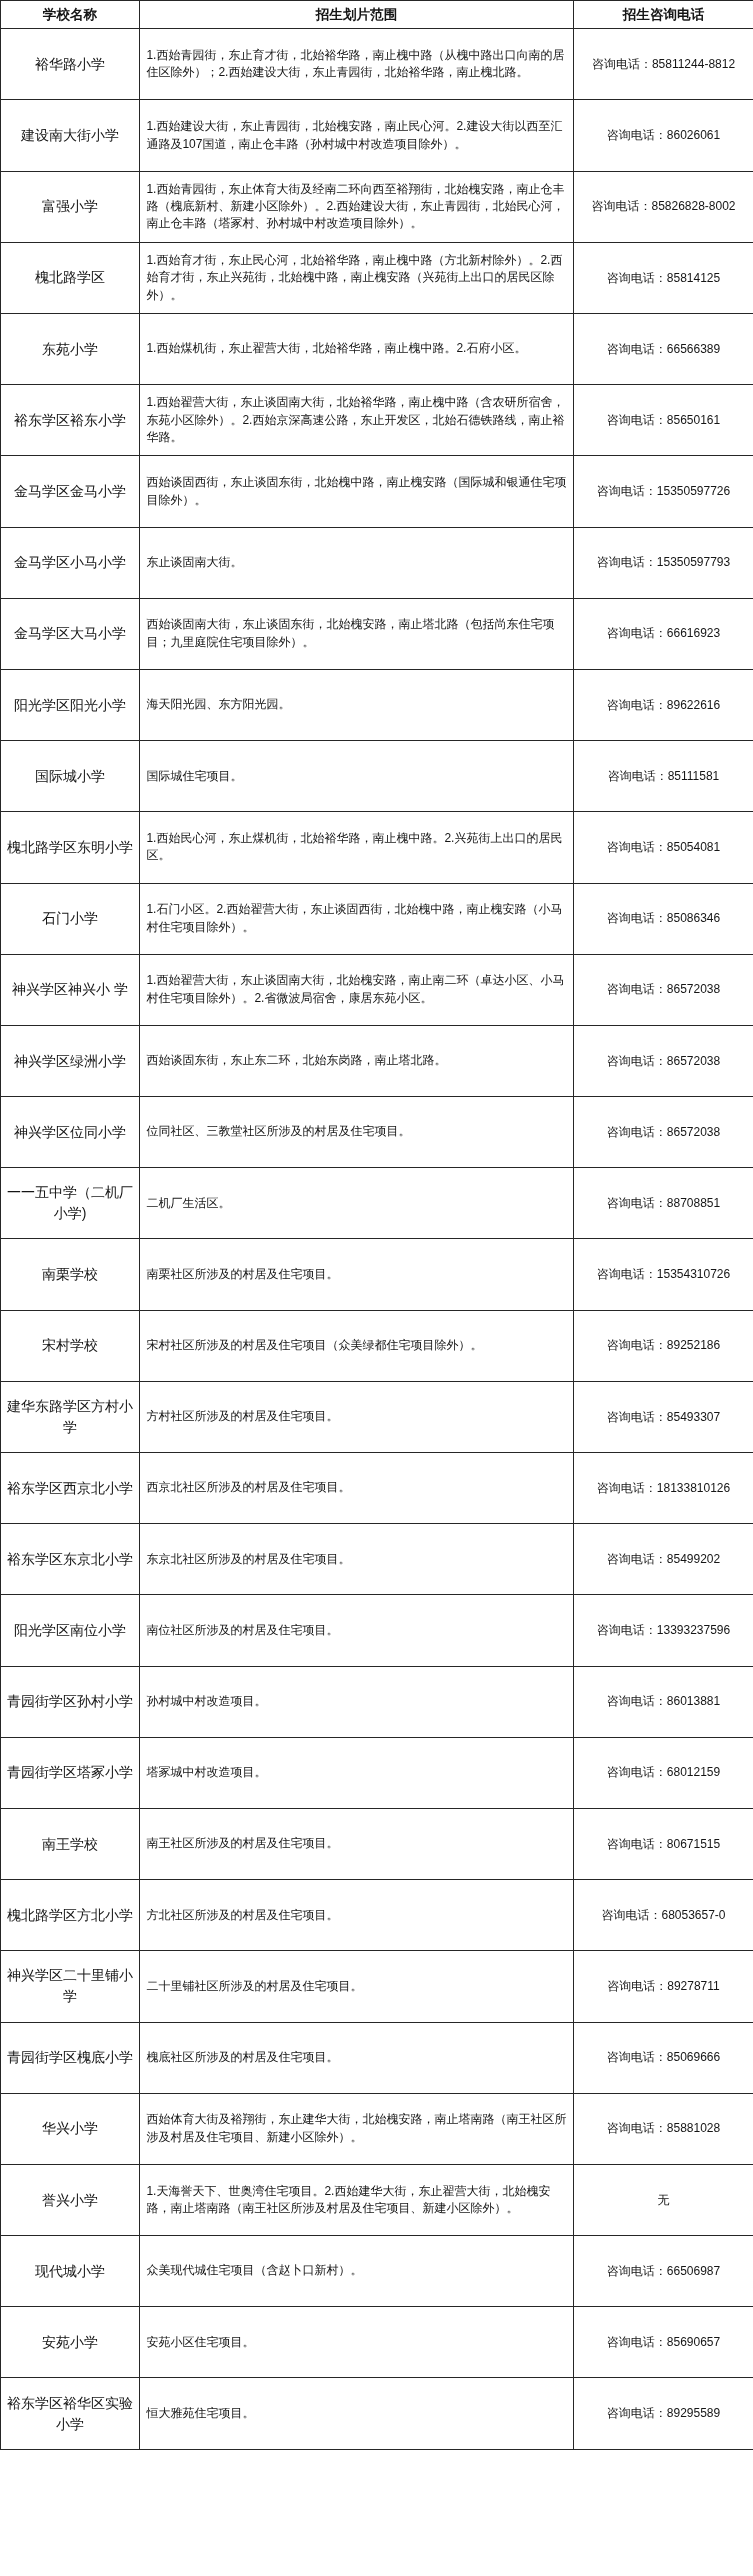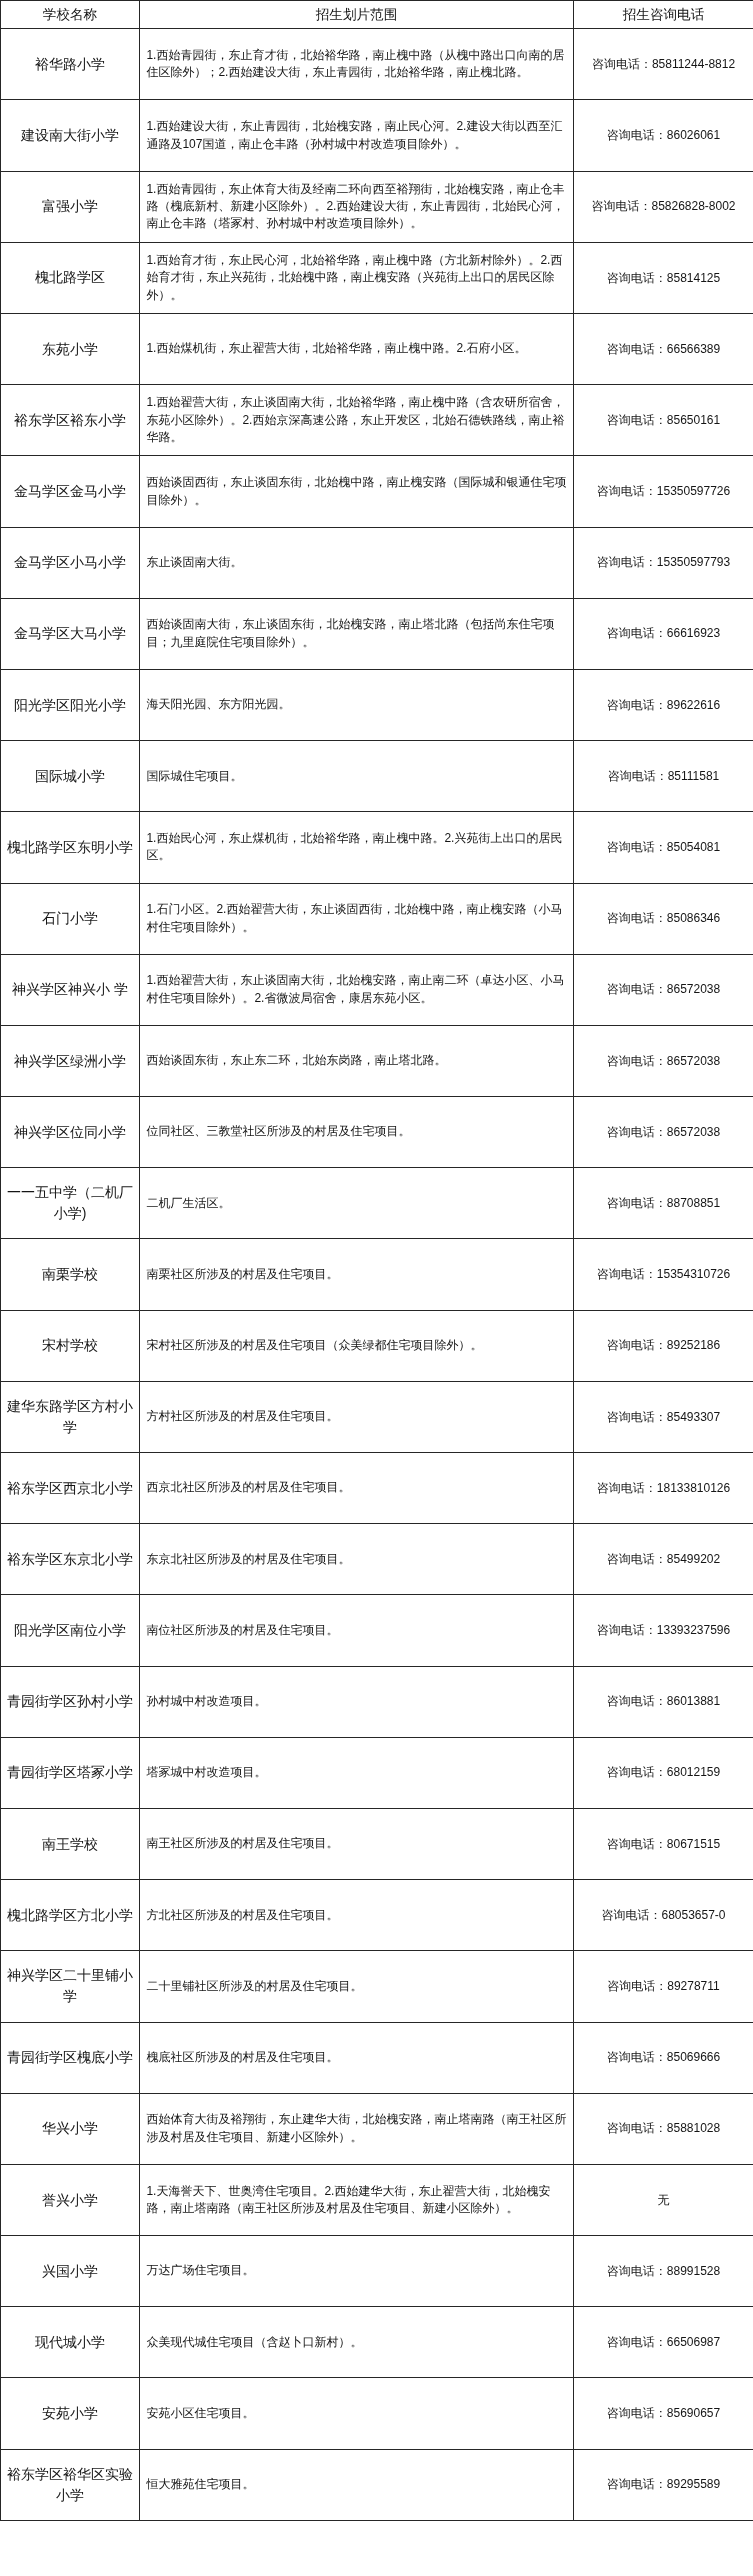--- a/index.html
+++ b/index.html
@@ -20,21 +20,21 @@
   }
   th, td {
     border: 0.9px solid #262626;
     background: #ffffff;
     vertical-align: middle;
     word-break: break-all;
   }
   thead th {
     height: 25.5px;
     font-size: 13.6px;
-    font-weight: normal;
+    font-weight: bold;
     text-align: center;
     padding: 0.9px 3.6px;
   }
   tbody td {
     height: 63px;
   }
   td.c-school {
     text-align: center;
     font-size: 14px;
     line-height: 1.5;
@@ -220,25 +220,20 @@
           <td class="c-school">华兴小学</td>
           <td class="c-range">西始体育大街及裕翔街，东止建华大街，北始槐安路，南止塔南路（南王社区所涉及村居及住宅项目、新建小区除外）。</td>
           <td class="c-phone">咨询电话：85881028</td>
         </tr>
         <tr>
           <td class="c-school">誉兴小学</td>
           <td class="c-range">1.天海誉天下、世奥湾住宅项目。2.西始建华大街，东止翟营大街，北始槐安路，南止塔南路（南王社区所涉及村居及住宅项目、新建小区除外）。</td>
           <td class="c-phone">无</td>
         </tr>
         <tr>
-          <td class="c-school">兴国小学</td>
-          <td class="c-range">万达广场住宅项目。</td>
-          <td class="c-phone">咨询电话：88991528</td>
-        </tr>
-        <tr>
           <td class="c-school">现代城小学</td>
           <td class="c-range">众美现代城住宅项目（含赵卜口新村）。</td>
           <td class="c-phone">咨询电话：66506987</td>
         </tr>
         <tr>
           <td class="c-school">安苑小学</td>
           <td class="c-range">安苑小区住宅项目。</td>
           <td class="c-phone">咨询电话：85690657</td>
         </tr>
         <tr>

